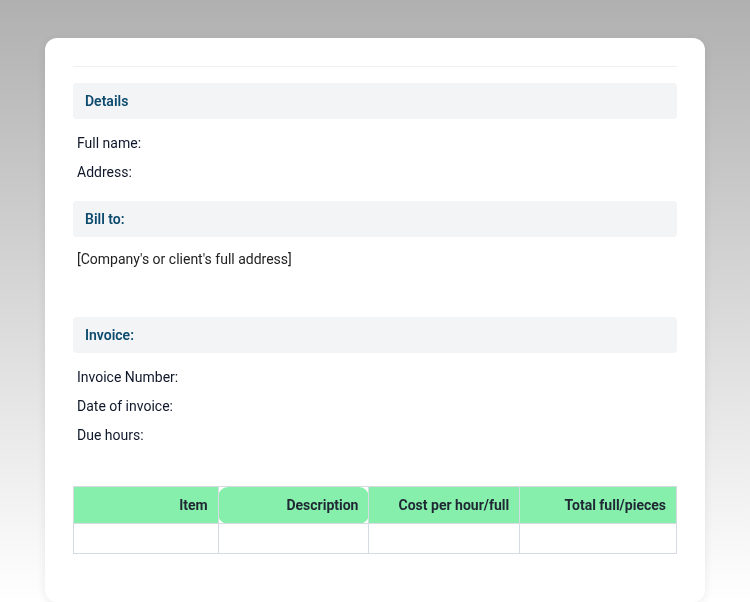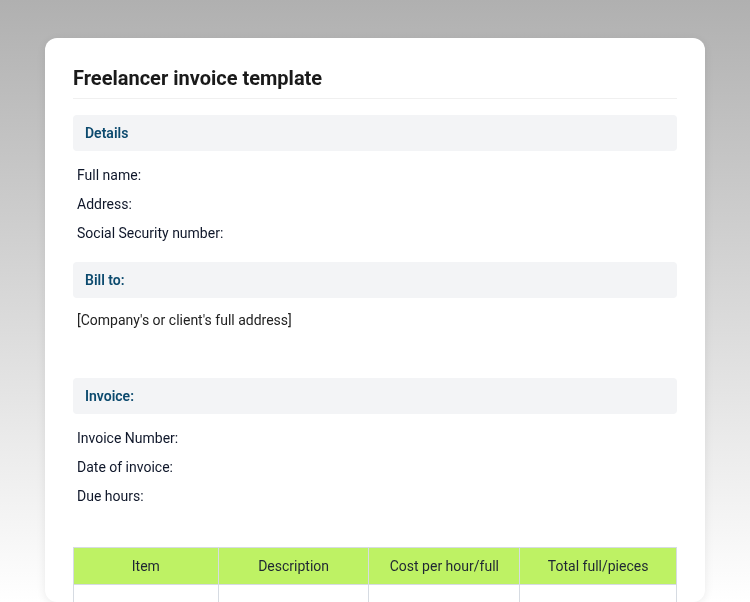--- a/index.html
+++ b/index.html
@@ -55,51 +55,49 @@
       padding: 0 4px 8px 4px;
     }
     .gap-large { height: 42px; }
     .gap-med { height: 22px; }
     .table {
       width: 100%;
       border-collapse: collapse;
       table-layout: fixed;
     }
     .table th {
-      background: #bef264;
-      text-align: center;
+      background: #86efac;
+      text-align: right;
       font-size: 14px;
-      font-weight: 400;
+      font-weight: 700;
       color: #1f2733;
       padding: 10px 10px;
       border: 1px solid #d6dbe2;
     }
     .table td {
       border: 1px solid #d6dbe2;
       height: 30px;
       padding: 8px 10px;
       background: #ffffff;
     }
     .col-item { width: 24%; }
-    .col-desc { width: 25%; }
+    .col-desc { width: 25%; border-radius: 10px; }
     .col-cost { width: 25%; }
     .col-total { width: 26%; }
   </style>
 </head>
 <body>
 
 <div class="document">
-  <h1 class="page-title">Freelancer invoice template</h1>
   <hr class="hr">
 
   <div class="section-header">Details</div>
   <div class="field-list">
     <div class="field-row">Full name:</div>
     <div class="field-row">Address:</div>
-    <div class="field-row">Social Security number:</div>
   </div>
 
   <div class="section-header">Bill to:</div>
   <div class="placeholder">[Company's or client's full address]</div>
 
   <div class="gap-large"></div>
 
   <div class="section-header">Invoice:</div>
   <div class="field-list">
     <div class="field-row">Invoice Number:</div>

